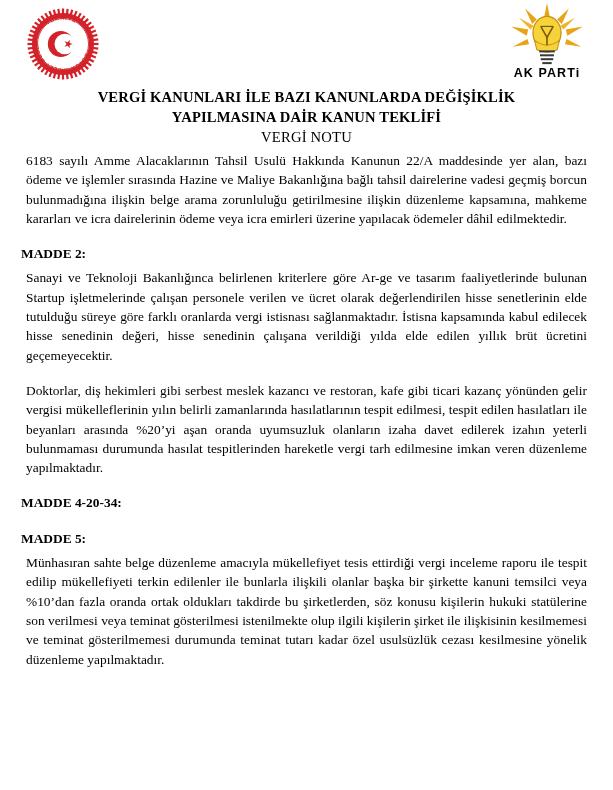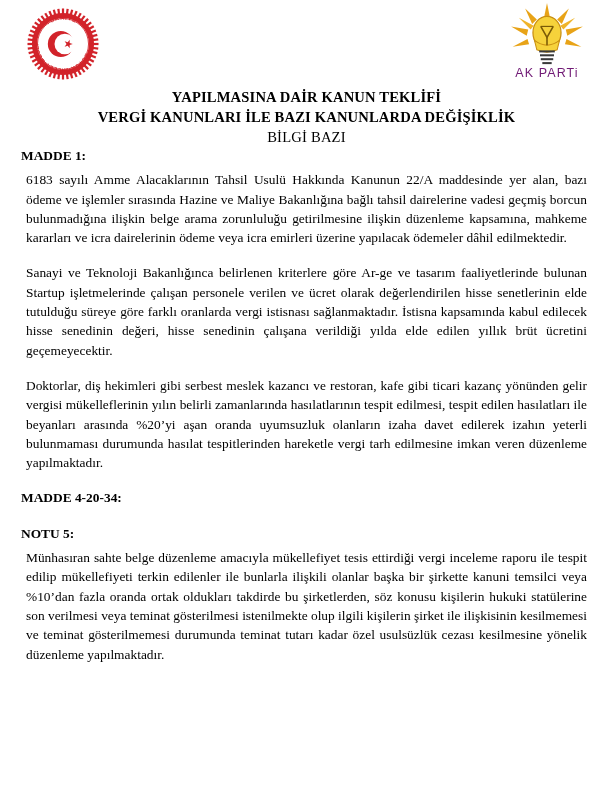--- a/index.html
+++ b/index.html
@@ -42,24 +42,24 @@
     position: absolute;
     right: 18px;
     top: 3px;
     width: 96px;
     height: 80px;
     text-align: center;
   }
   .ak-logo svg { display: block; margin: 0 auto; }
   .ak-wordmark {
     font-family: "Liberation Sans", "DejaVu Sans", sans-serif;
-    font-weight: normal;
+    font-weight: bold;
     font-size: 12.5px;
     letter-spacing: 1.1px;
-    color: #701a75;
+    color: #000000;
     margin-top: -1px;
   }
 
   
   .title-block {
     text-align: center;
     margin: 0 52px 0 52px;
     padding-top: 2px;
   }
   .title-line {
@@ -224,43 +224,43 @@
           <path d="M 41 67 L 59 67"></path>
           <path d="M 42 72 L 58 72"></path>
           <path d="M 44 77 L 56 77"></path>
         </g>
       </svg>
       <div class="ak-wordmark">AK PARTi</div>
     </div>
   </div>
 
   <div class="title-block">
+    <div class="title-line">VERGİ KANUNLARI İLE BAZI KANUNLARDA DEĞİŞİKLİK</div>
     <div class="title-line">YAPILMASINA DAİR KANUN TEKLİFİ</div>
-    <div class="title-line">VERGİ KANUNLARI İLE BAZI KANUNLARDA DEĞİŞİKLİK</div>
-    <div class="subtitle-line">BİLGİ BAZI</div>
+    <div class="subtitle-line">VERGİ NOTU</div>
   </div>
 
   <div class="body-area">
 
     <div class="section">
-      <div class="madde-heading">MADDE 1:</div>
       <p class="madde-body">6183 sayılı Amme Alacaklarının Tahsil Usulü Hakkında Kanunun 22/A maddesinde yer alan, bazı ödeme ve işlemler sırasında Hazine ve Maliye Bakanlığına bağlı tahsil dairelerine vadesi geçmiş borcun bulunmadığına ilişkin belge arama zorunluluğu getirilmesine ilişkin düzenleme kapsamına, mahkeme kararları ve icra dairelerinin ödeme veya icra emirleri üzerine yapılacak ödemeler dâhil edilmektedir.</p>
     </div>
 
     <div class="section">
+      <div class="madde-heading">MADDE 2:</div>
       <p class="madde-body">Sanayi ve Teknoloji Bakanlığınca belirlenen kriterlere göre Ar-ge ve tasarım faaliyetlerinde bulunan Startup işletmelerinde çalışan personele verilen ve ücret olarak değerlendirilen hisse senetlerinin elde tutulduğu süreye göre farklı oranlarda vergi istisnası sağlanmaktadır. İstisna kapsamında kabul edilecek hisse senedinin değeri, hisse senedinin çalışana verildiği yılda elde edilen yıllık brüt ücretini geçemeyecektir.</p>
     </div>
 
     <div class="section">
       <p class="madde-body">Doktorlar, diş hekimleri gibi serbest meslek kazancı ve restoran, kafe gibi ticari kazanç yönünden gelir vergisi mükelleflerinin yılın belirli zamanlarında hasılatlarının tespit edilmesi, tespit edilen hasılatları ile beyanları arasında %20’yi aşan oranda uyumsuzluk olanların izaha davet edilerek izahın yeterli bulunmaması durumunda hasılat tespitlerinden hareketle vergi tarh edilmesine imkan veren düzenleme yapılmaktadır.</p>
     </div>
 
     <div class="section">
       <div class="madde-heading">MADDE 4-20-34:</div>
     </div>
 
     <div class="section">
-      <div class="madde-heading">NOTU 5:</div>
+      <div class="madde-heading">MADDE 5:</div>
       <p class="madde-body">Münhasıran sahte belge düzenleme amacıyla mükellefiyet tesis ettirdiği vergi inceleme raporu ile tespit edilip mükellefiyeti terkin edilenler ile bunlarla ilişkili olanlar başka bir şirkette kanuni temsilci veya %10’dan fazla oranda ortak oldukları takdirde bu şirketlerden, söz konusu kişilerin hukuki statülerine son verilmesi veya teminat gösterilmesi istenilmekte olup ilgili kişilerin şirket ile ilişkisinin kesilmemesi ve teminat gösterilmemesi durumunda teminat tutarı kadar özel usulsüzlük cezası kesilmesine yönelik düzenleme yapılmaktadır.</p>
     </div>
 
   </div>
 </div>
 
 </body></html>

